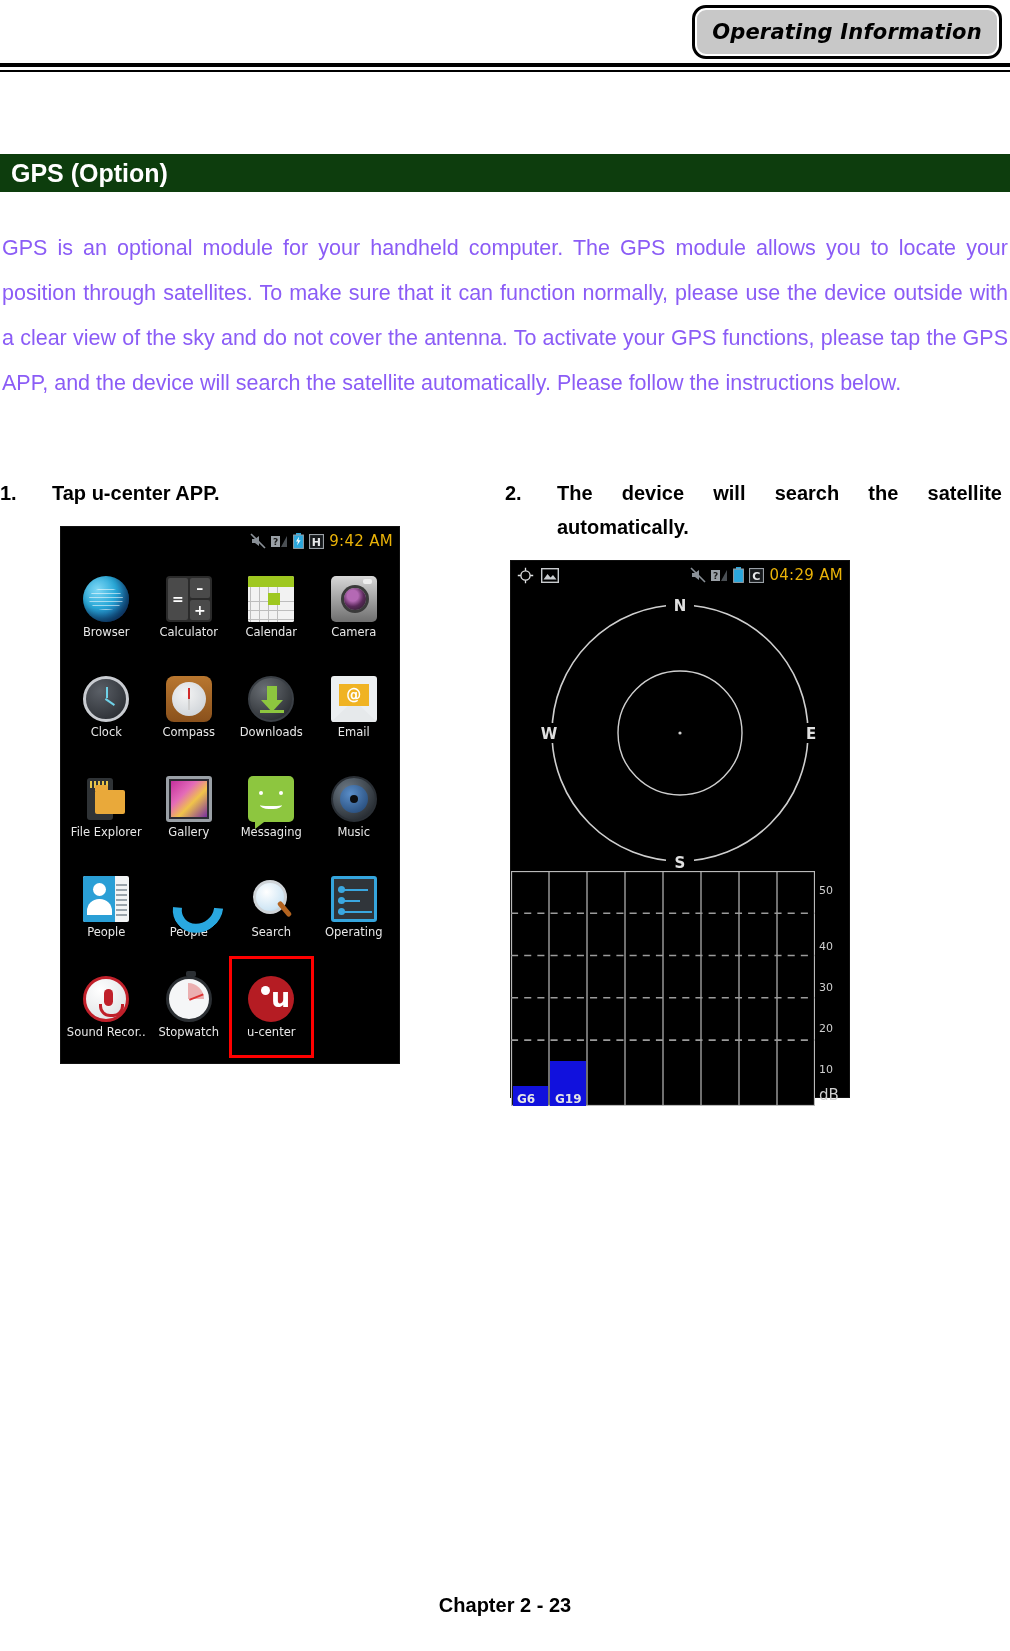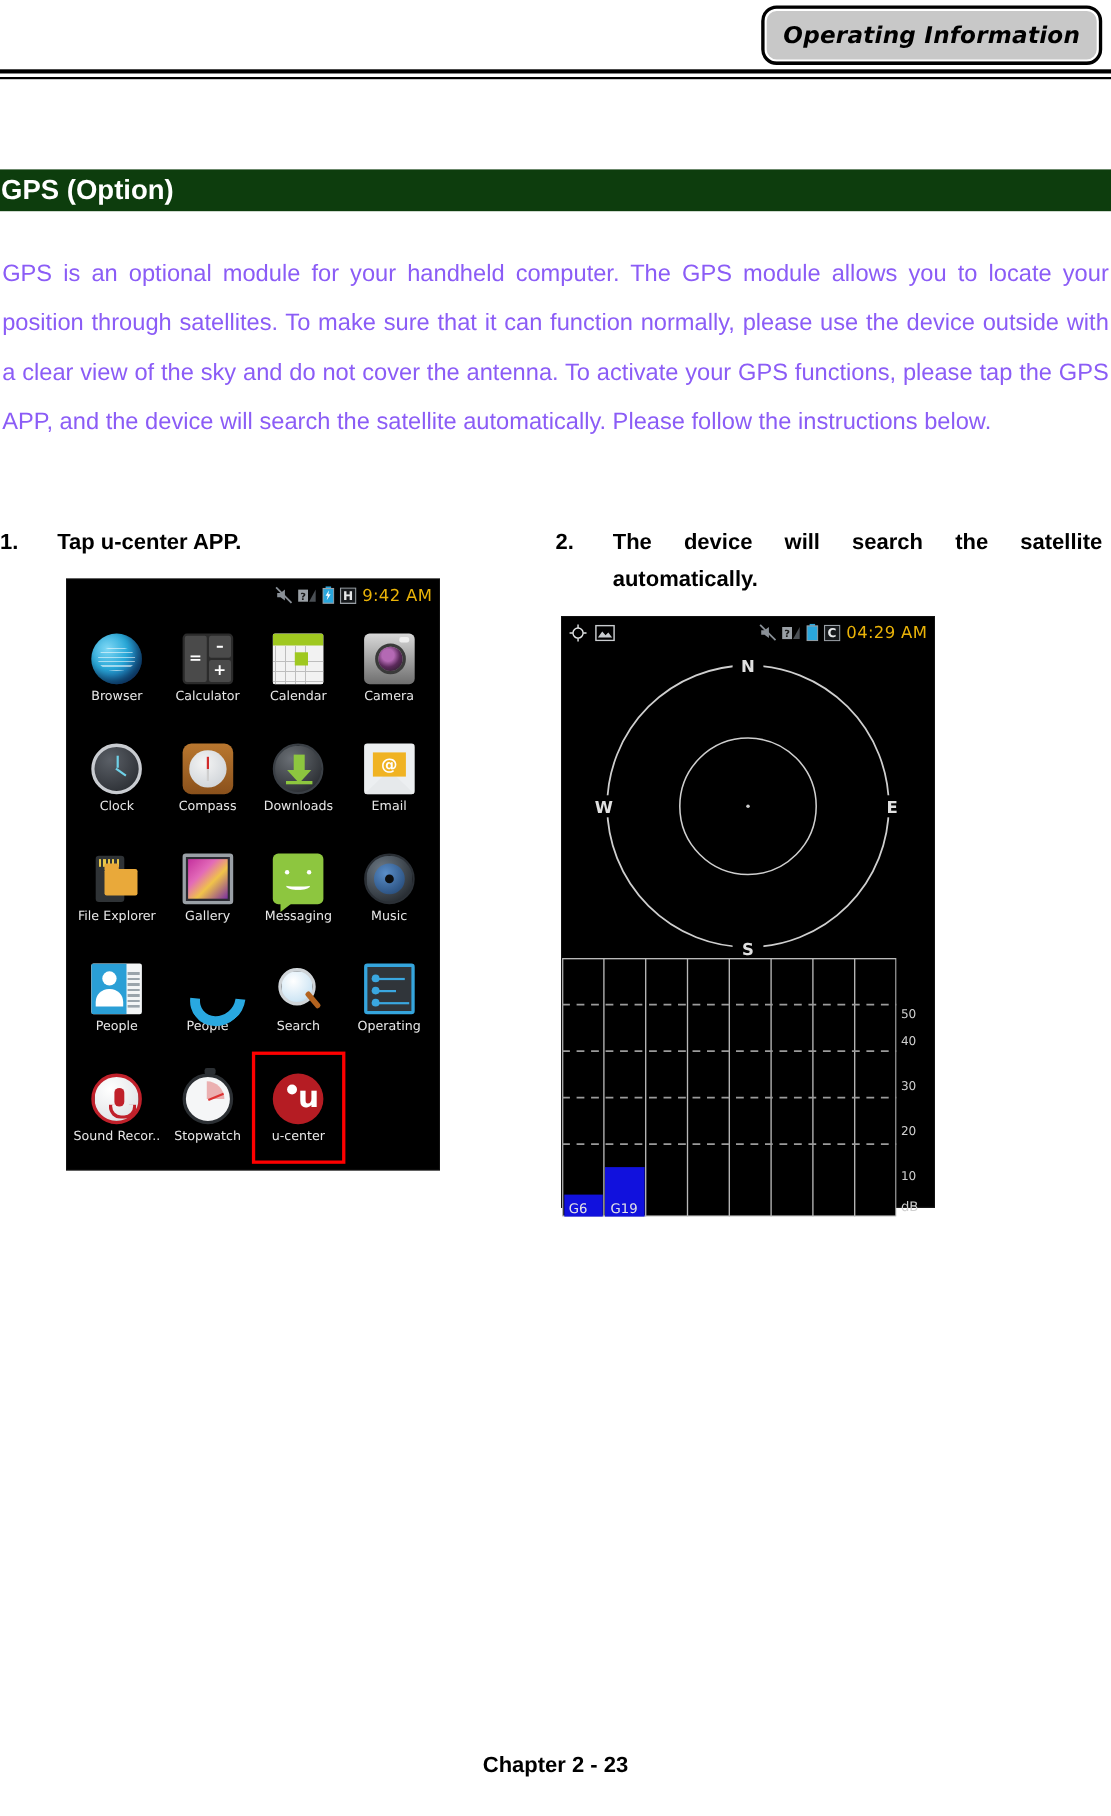--- a/index.html
+++ b/index.html
@@ -33,21 +33,21 @@
   .header-rule .thick { height:4px; background:#000; }
   .header-rule .gap   { height:3px; background:#fff; }
   .header-rule .thin  { height:2px; background:#000; }
 
   
   .section-bar {
     margin:76px 0 0 0;
     height:38px;
     background:#0d3d0d;
     display:flex; align-items:center;
-    padding-left:1px;
+    padding-left:11px;
   }
   .section-bar-title {
     color:#ffffff; font-size:25px; font-weight:bold;
     font-family:"Liberation Sans", sans-serif;
   }
 
   
   .intro {
     margin:34px 2px 0 2px;
     font-size:21.5px;
@@ -228,22 +228,22 @@
     font-family:"DejaVu Sans", sans-serif;
   }
   .sky { flex:none; height:282px; position:relative; }
   .sky svg { display:block; }
   .chart { flex:1; position:relative; display:flex; }
   .chart-plot { position:relative; flex:1; }
   .chart-axis { width:34px; flex:none; position:relative; color:#cfcfcf; font-size:11px; }
   .chart-axis span { position:absolute; left:4px; }
   .bar { position:absolute; bottom:0; background:#1111dd; }
   .satlabels { position:absolute; left:0; bottom:-1px; height:20px; width:100%; }
-  .satlabels span { position:absolute; bottom:1px; color:#e6e6e6; font-size:12px; font-weight:normal; }
-  .db-unit { position:absolute; right:4px; bottom:2px; color:#cfcfcf; font-size:12px; }
+  .satlabels span { position:absolute; bottom:1px; color:#e6e6e6; font-size:12px; font-weight:bold; }
+  .db-unit { position:absolute; right:4px; bottom:2px; color:#cfcfcf; font-size:15px; }
 
   
   .footer {
     position:absolute; left:0; right:0; bottom:34px;
     text-align:center; font-size:20px; font-weight:bold; color:#000;
     font-family:"Liberation Sans", sans-serif;
   }
 </style>
 </head>
 <body>
@@ -519,21 +519,21 @@
             </svg>
             <div class="bar" style="left:2px;  width:35px; height:20px;"></div>
             <div class="bar" style="left:39px; width:36px; height:45px;"></div>
             <div class="satlabels">
               <span style="left:6px">G6</span>
               <span style="left:44px">G19</span>
             </div>
           </div>
 
           <div class="chart-axis">
-            <span style="top:44px">50</span>
+            <span style="top:13px">50</span>
             <span style="top:69px">40</span>
             <span style="top:110px">30</span>
             <span style="top:151px">20</span>
             <span style="top:192px">10</span>
             <span class="db-unit">dB</span>
           </div>
         </div>
 
       </div>
     </div>

